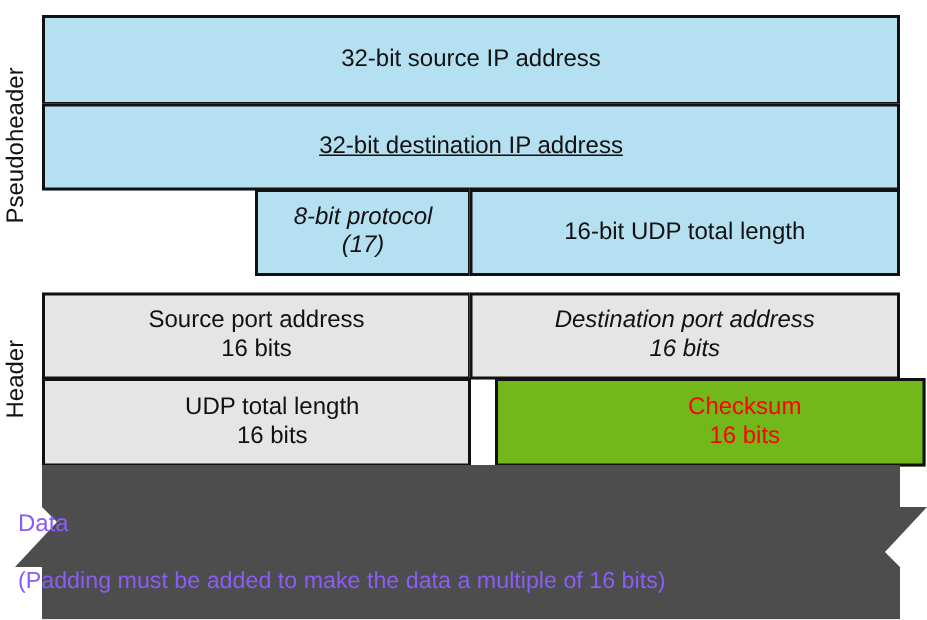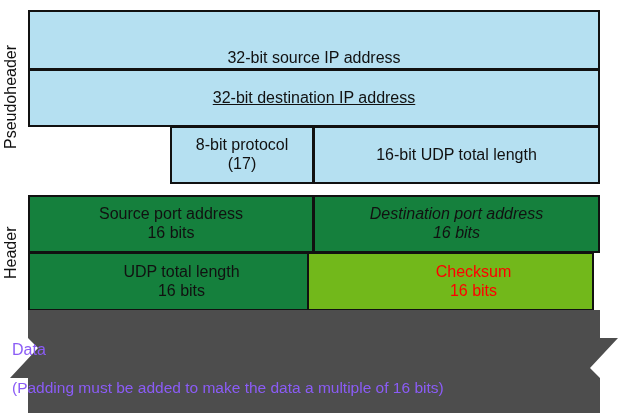--- a/index.html
+++ b/index.html
@@ -58,37 +58,37 @@
     justify-content: center;
     text-align: center;
     font-size: 16px;
     color: #111111;
     line-height: 1.18;
     padding: 0 2px;
   }
   .cell .l2 { display: block; text-align: center; }
 
   .blue   { background: #b5e0f1; }
-  .lime   { background: #15803d; }
+  .lime   { background: #e5e5e5; }
   .green  { background: #72b81b; }
 
   .redtxt { color: #ff0000; }
 
   
-  #ph-src  { left: 28px;  top: 10px;  width: 572px; height: 60px; justify-content: flex-end; }
+  #ph-src  { left: 28px;  top: 10px;  width: 572px; height: 60px; }
   #ph-dst  { left: 28px;  top: 69px;  width: 572px; height: 58px; text-decoration: underline; }
   #ph-zero { left: 28px;  top: 126px; width: 143px; height: 58px; }
-  #ph-prot { left: 170px; top: 126px; width: 144px; height: 58px; }
+  #ph-prot { left: 170px; top: 126px; width: 144px; height: 58px; font-style: italic; }
   #ph-len  { left: 313px; top: 126px; width: 287px; height: 58px; }
 
   
   #hd-sport { left: 28px;  top: 195px; width: 286px; height: 58px; }
   #hd-dport { left: 313px; top: 195px; width: 287px; height: 58px; font-style: italic; }
   #hd-ulen  { left: 28px;  top: 252px; width: 286px; height: 59px; padding-left: 23px; }
-  #hd-cksum { left: 307px; top: 252px; width: 287px; height: 59px; padding-left: 48px; }
+  #hd-cksum { left: 330px; top: 252px; width: 287px; height: 59px; padding-left: 48px; }
 
   
   #data-banner {
     position: absolute;
     left: 0px;
     top: 310px;
     width: 618px;
     height: 103px;
   }
   #data-banner svg { display: block; }

